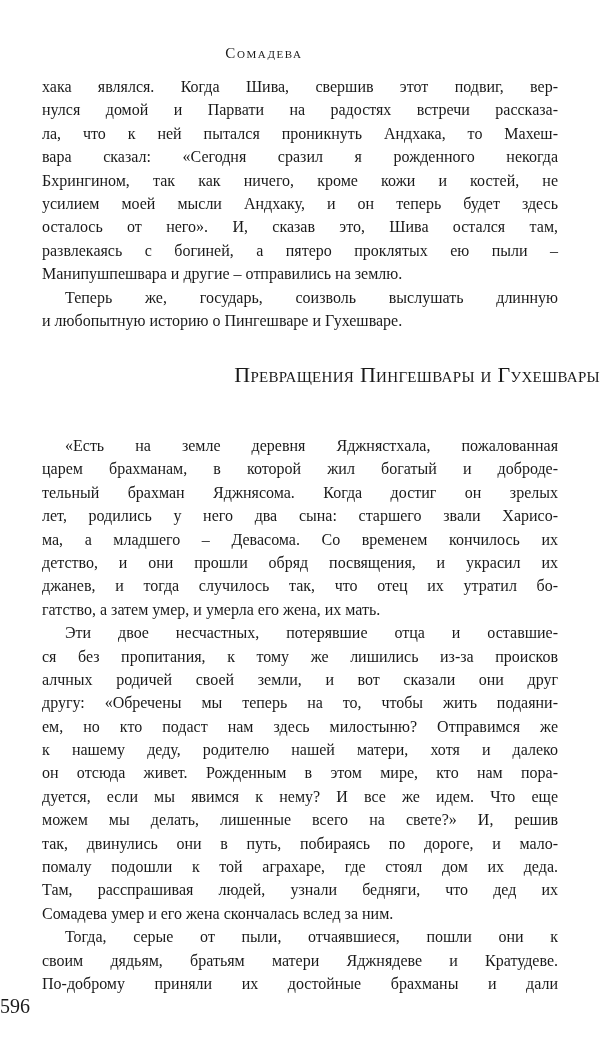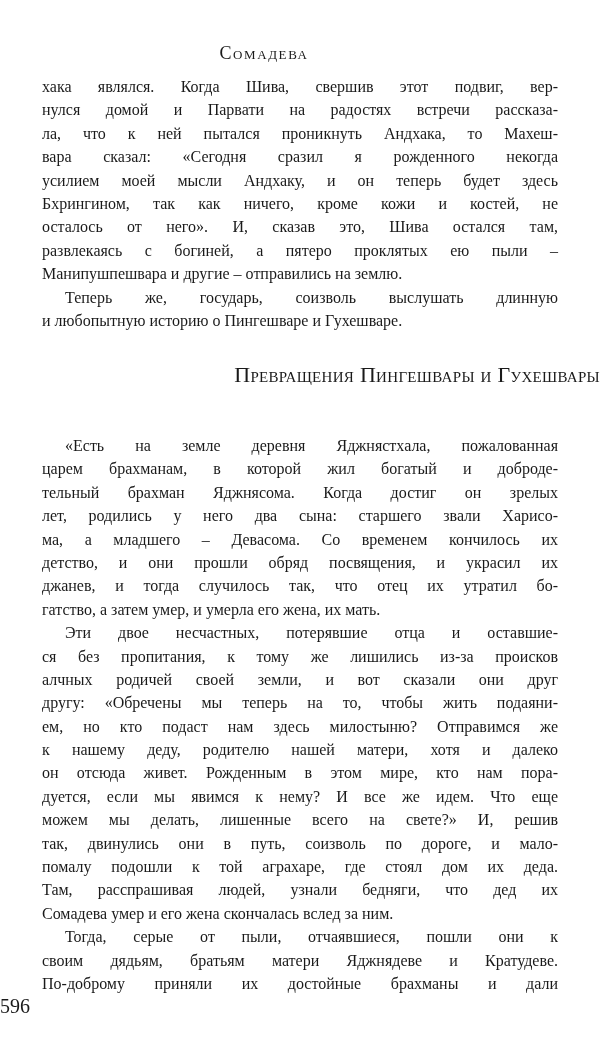--- a/index.html
+++ b/index.html
@@ -14,21 +14,21 @@
       overflow: hidden;
       color: #1a1a1a;
       font-family: "Liberation Serif", "DejaVu Serif", serif;
     }
     .running-head {
       position: absolute;
       top: 44px;
       left: 0;
       width: 528px;
       text-align: center;
-      font-size: 18px;
+      font-size: 15px;
       letter-spacing: 1.6px;
       font-variant: small-caps;
       line-height: 18px;
     }
     .text-block {
       position: absolute;
       left: 42px;
       width: 516px;
       font-size: 16px;
       line-height: 23.4px;
@@ -75,22 +75,22 @@
 <body>
 
 <div class="running-head">Сомадева</div>
 
 <div class="text-block block-1">
   <div class="paragraph">
     <span class="line">хака являлся. Когда Шива, свершив этот подвиг, вер-</span>
     <span class="line">нулся домой и Парвати на радостях встречи рассказа-</span>
     <span class="line">ла, что к ней пытался проникнуть Андхака, то Махеш-</span>
     <span class="line">вара сказал: «Сегодня сразил я рожденного некогда</span>
+    <span class="line">Бхрингином, так как ничего, кроме кожи и костей, не</span>
     <span class="line">усилием моей мысли Андхаку, и он теперь будет здесь</span>
-    <span class="line">Бхрингином, так как ничего, кроме кожи и костей, не</span>
     <span class="line">осталось от него». И, сказав это, Шива остался там,</span>
     <span class="line">развлекаясь с богиней, а пятеро проклятых ею пыли –</span>
     <span class="line last">Манипушпешвара и другие – отправились на землю.</span>
   </div>
   <div class="paragraph">
     <span class="line indent">Теперь же, государь, соизволь выслушать длинную</span>
     <span class="line last">и любопытную историю о Пингешваре и Гухешваре.</span>
   </div>
 </div>
 
@@ -110,21 +110,21 @@
   <div class="paragraph">
     <span class="line indent">Эти двое несчастных, потерявшие отца и оставшие-</span>
     <span class="line">ся без пропитания, к тому же лишились из-за происков</span>
     <span class="line">алчных родичей своей земли, и вот сказали они друг</span>
     <span class="line">другу: «Обречены мы теперь на то, чтобы жить подаяни-</span>
     <span class="line">ем, но кто подаст нам здесь милостыню? Отправимся же</span>
     <span class="line">к нашему деду, родителю нашей матери, хотя и далеко</span>
     <span class="line">он отсюда живет. Рожденным в этом мире, кто нам пора-</span>
     <span class="line">дуется, если мы явимся к нему? И все же идем. Что еще</span>
     <span class="line">можем мы делать, лишенные всего на свете?» И, решив</span>
-    <span class="line">так, двинулись они в путь, соизволь по дороге, и мало-</span>
+    <span class="line">так, двинулись они в путь, побираясь по дороге, и мало-</span>
     <span class="line">помалу подошли к той аграхаре, где стоял дом их деда.</span>
     <span class="line">Там, расспрашивая людей, узнали бедняги, что дед их</span>
     <span class="line last">Сомадева умер и его жена скончалась вслед за ним.</span>
   </div>
   <div class="paragraph">
     <span class="line indent">Тогда, серые от пыли, отчаявшиеся, пошли они к</span>
     <span class="line">своим дядьям, братьям матери Яджнядеве и Кратудеве.</span>
     <span class="line">По-доброму приняли их достойные брахманы и дали</span>
   </div>
 </div>

